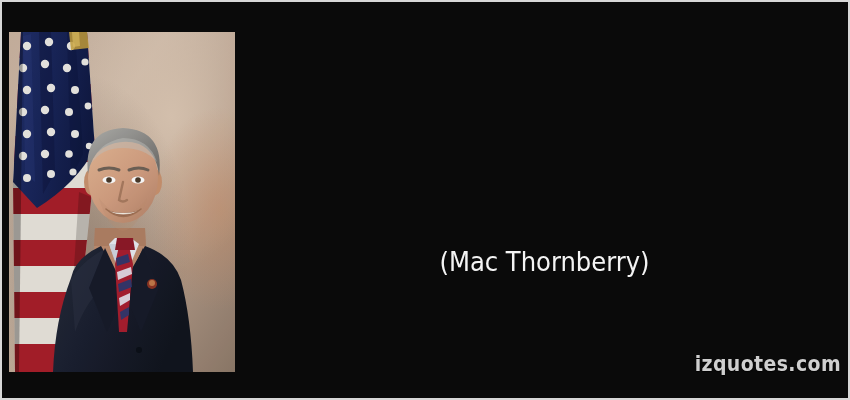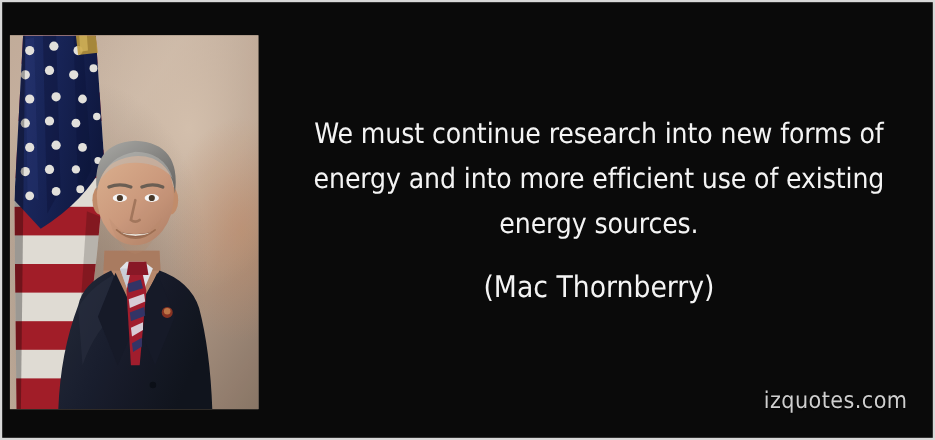--- a/index.html
+++ b/index.html
@@ -64,26 +64,26 @@
     color: #f4f4f4;
     font-family: "DejaVu Sans Condensed", "Liberation Sans Narrow", "Liberation Sans", sans-serif;
     font-size: 27px;
     line-height: 34px;
     white-space: nowrap;
   }
 
   
   #watermark {
     position: absolute;
-    right: 23px;
+    right: 7px;
     bottom: 22px;
     color: #cfcfcf;
     font-family: "DejaVu Sans Condensed", "Liberation Sans Narrow", "Liberation Sans", sans-serif;
     font-size: 21px;
-    font-weight: normal;
+    font-weight: bold;
     letter-spacing: 0.4px;
     text-shadow: 0 1px 1px rgba(0,0,0,0.9);
   }
 </style>
 </head>
 <body>
 
 <div id="quote-card">
 
   <div id="portrait">
@@ -254,23 +254,18 @@
           <path d="M97 177 Q114 192 132 177" stroke="#9a6a4e" stroke-width="1.6" fill="none" stroke-linecap="round"></path>
 
           <path d="M90 166 Q114 198 138 166 Q130 196 114 199 Q98 196 90 166 Z" fill="#c08e70" opacity="0.25"></path>
         </g>
 
         <rect x="0" y="0" width="226" height="340" fill="#000" opacity="0.04"></rect>
       </g>
     </svg>
   </div>
 
-  <div id="quote-block">
-    <div class="quote-line">We must continue research into new forms of</div>
-    <div class="quote-line">energy and into more efficient use of existing</div>
-    <div class="quote-line">energy sources.</div>
-  </div>
 
   <div id="attribution">(Mac Thornberry)</div>
 
   <div id="watermark">izquotes.com</div>
 
 </div>
 
 </body></html>

